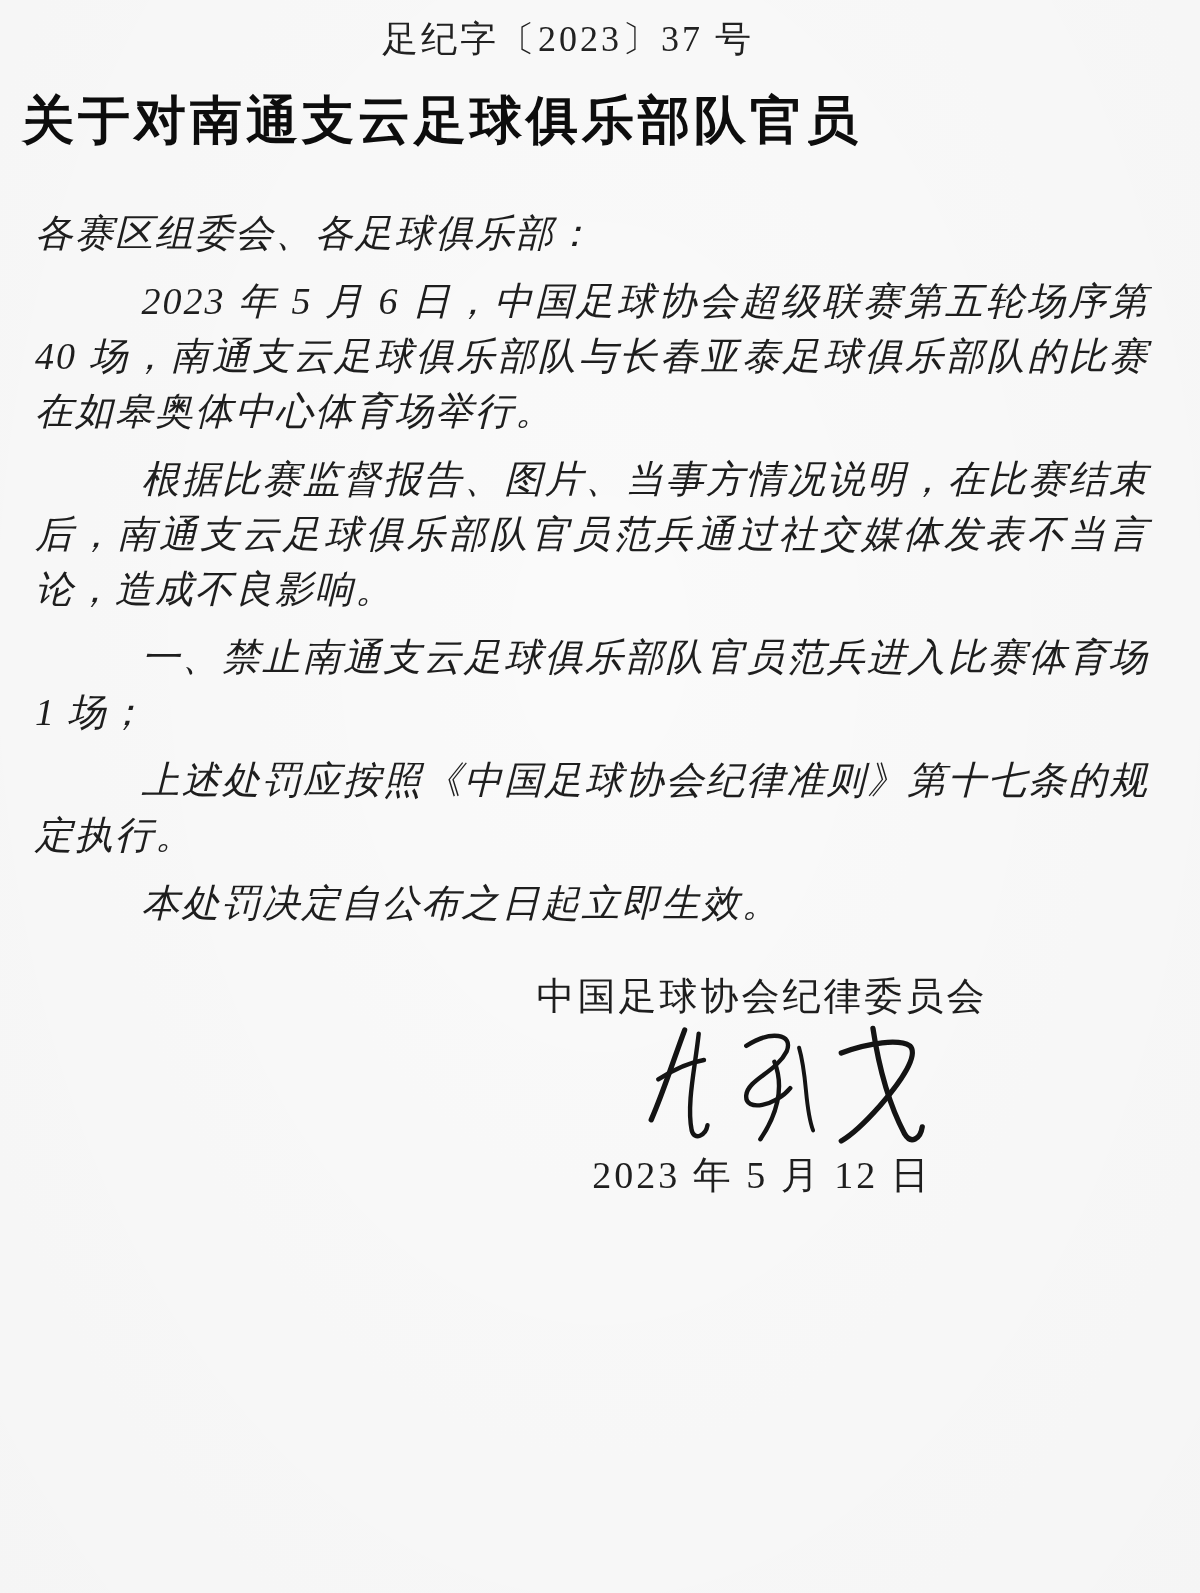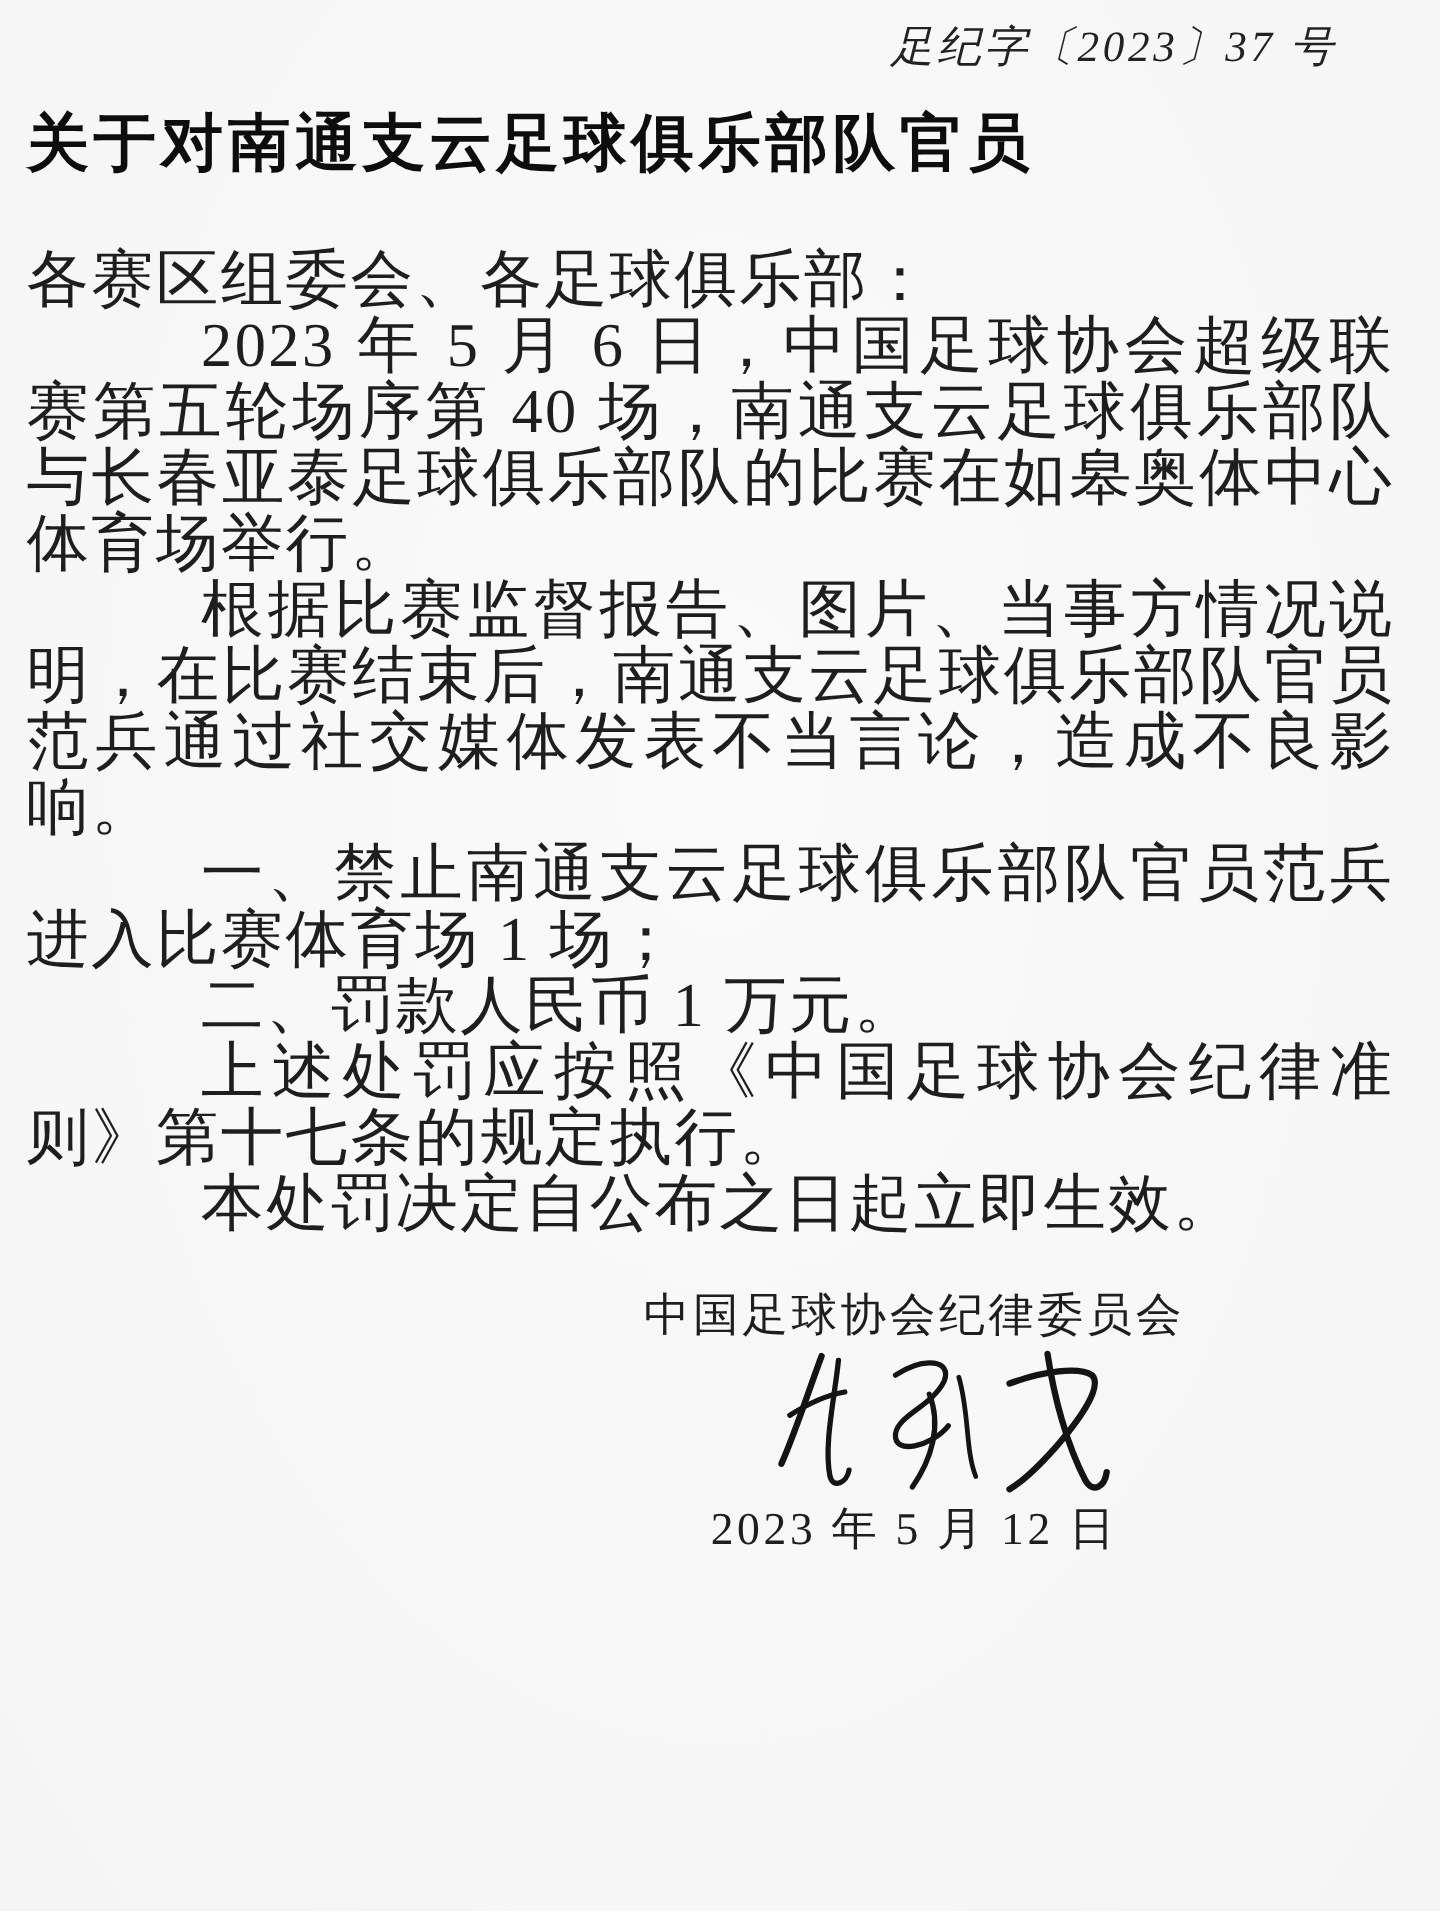--- a/index.html
+++ b/index.html
@@ -18,47 +18,47 @@
   .page {
     width: 1200px;
     height: 1593px;
     background:
       radial-gradient(ellipse at 50% 40%, rgba(0,0,0,0.012), rgba(0,0,0,0.03)),
       #fdfdfd;
     box-sizing: border-box;
     padding: 16px 38px 0 22px;
   }
   .doc-number {
-    text-align: right;
+    text-align: center;
     font-size: 36px;
     letter-spacing: 3px;
     padding-right: 48px;
     line-height: 1.3;
     color: #222;
-    font-style: italic;
   }
   .title {
     margin-top: 20px;
     text-align: left;
     font-weight: bold;
     font-size: 52px;
     line-height: 1.45;
     letter-spacing: 4px;
     color: #0d0d0d;
   }
   .body-text {
     margin-top: 48px;
   }
   .body-text p {
-    margin: 0;
-    font-size: 52px;
+    margin: 13px;
+    font-size: 38px;
     line-height: 55px;
     letter-spacing: 2px;
     text-align: justify;
     color: #1e1e1e;
+    font-style: italic;
   }
   .body-text p.indent {
     text-indent: 2.8em;
   }
   .closing {
     width: 560px;
     margin: 38px 120px 0 auto;
     text-align: center;
   }
   .closing .org,
@@ -89,21 +89,20 @@
 
   <div class="title">
     <div>关于对南通支云足球俱乐部队官员</div>
   </div>
 
   <div class="body-text">
     <p>各赛区组委会、各足球俱乐部：</p>
     <p class="indent">2023 年 5 月 6 日，中国足球协会超级联赛第五轮场序第 40 场，南通支云足球俱乐部队与长春亚泰足球俱乐部队的比赛在如皋奥体中心体育场举行。</p>
     <p class="indent">根据比赛监督报告、图片、当事方情况说明，在比赛结束后，南通支云足球俱乐部队官员范兵通过社交媒体发表不当言论，造成不良影响。</p>
     <p class="indent">一、禁止南通支云足球俱乐部队官员范兵进入比赛体育场 1 场；</p>
-    <p class="indent">二、罚款人民币 1 万元。</p>
     <p class="indent">上述处罚应按照《中国足球协会纪律准则》第十七条的规定执行。</p>
     <p class="indent">本处罚决定自公布之日起立即生效。</p>
   </div>
 
   <div class="closing">
     <div class="org">中国足球协会纪律委员会</div>
 
     <div class="sig-wrap">
       <svg width="340" height="132" viewBox="0 0 340 150" fill="none" stroke="#141414" stroke-linecap="round" stroke-linejoin="round">
         <path d="M48,16 C36,48 24,86 10,118" stroke-width="6"></path>

